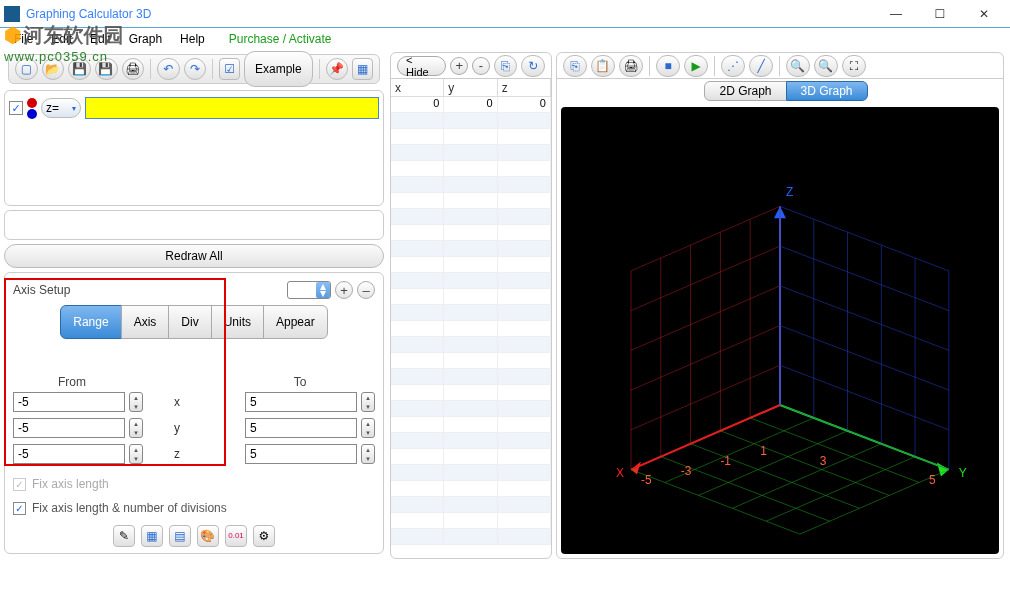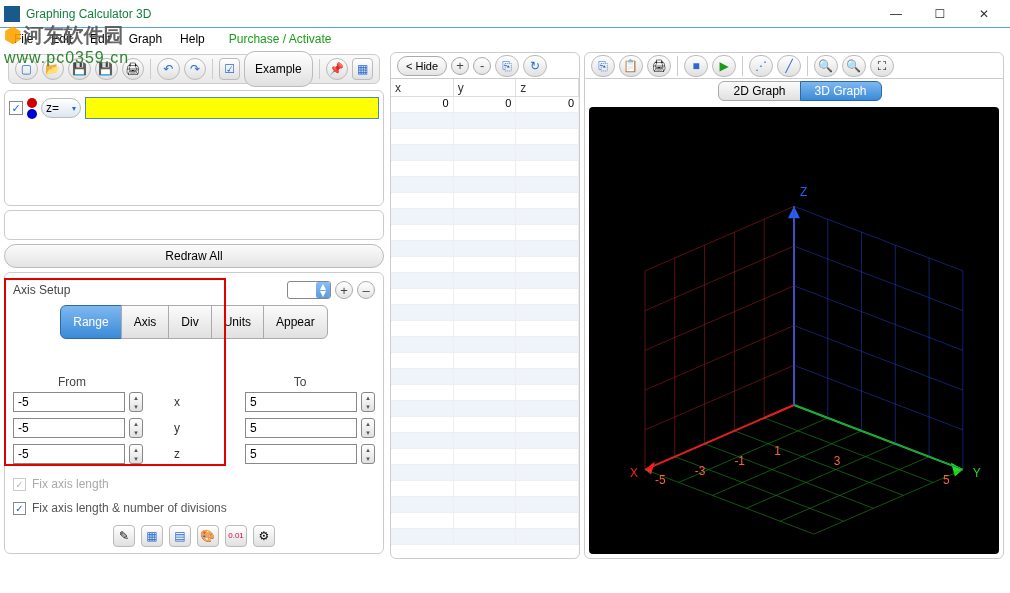--- a/index.html
+++ b/index.html
@@ -1,45 +1,45 @@
 <!DOCTYPE html>
 <html><head>
 <meta charset="utf-8">
 <style>
 * { box-sizing: border-box; margin: 0; padding: 0; font-family: "Segoe UI", Tahoma, sans-serif; font-size: 12px; }
 body { background: #fff; width: 1010px; height: 593px; overflow: hidden; position: relative; }
 
 
 .titlebar { height: 28px; background: #fff; border-bottom: 1px solid #5aa7d6; display: flex; align-items: center; padding: 0 4px; }
 .titlebar .app-icon { width: 16px; height: 16px; background: #1a5a8a; margin-right: 6px; }
-.titlebar .title { flex: 1; color: #15803d; }
+.titlebar .title { flex: 1; color: #3b82f6; }
 .titlebar .win-btn { width: 44px; height: 26px; display: flex; align-items: center; justify-content: center; color: #333; }
 
 
 .watermark { position: absolute; left: 4px; top: 22px; z-index: 50; opacity: 0.9; pointer-events: none; }
 .watermark .logo { font-size: 20px; font-weight: bold; color: #ffa500; }
 .watermark .cn { font-size: 20px; font-weight: bold; color: #555; margin-left: 2px; }
-.watermark .url { font-size: 16px; color: #1a7a1a; letter-spacing: 1px; display: block; }
+.watermark .url { font-size: 13px; color: #1a7a1a; letter-spacing: 1px; display: block; }
 
 
 .menubar { height: 22px; display: flex; align-items: center; padding: 0 6px; gap: 2px; }
 .menubar .menu-item { padding: 2px 8px; cursor: default; }
 .menubar .purchase { color: #1a9e1a; margin-left: 6px; }
 
 
 .toolbar { height: 30px; background: linear-gradient(#fafafa,#e8e8e8); border: 1px solid #ccc; border-radius: 6px; margin: 2px 4px; display: flex; align-items: center; padding: 0 6px; gap: 4px; }
 .tb-btn { width: 22px; height: 22px; border: 1px solid #bbb; border-radius: 4px; background: linear-gradient(#fff,#e0e0e0); display: flex; align-items: center; justify-content: center; }
 .tb-btn.oval { border-radius: 11px; width: 24px; }
 .tb-sep { width: 1px; height: 20px; background: #ccc; margin: 0 2px; }
 .example-btn { height: 36px; border: 1px solid #bbb; border-radius: 11px; background: linear-gradient(#fff,#e0e0e0); padding: 0 10px; display: flex; align-items: center; }
 
 
 .cols { display: flex; height: calc(100% - 82px); }
 .col-left { width: 388px; display: flex; flex-direction: column; padding: 2px 4px; gap: 4px; }
-.col-mid { width: 190px; border: 1px solid #ccc; border-radius: 6px; margin: 2px; display: flex; flex-direction: column; background: #fff; }
+.col-mid { width: 162px; border: 1px solid #ccc; border-radius: 6px; margin: 2px; display: flex; flex-direction: column; background: #fff; }
 .col-right { flex: 1; border: 1px solid #ccc; border-radius: 6px; margin: 2px 6px 2px 2px; display: flex; flex-direction: column; background: #fff; }
 
 
 .formula-row { display: flex; align-items: center; gap: 4px; height: 26px; }
 .formula-row .chk { width: 14px; height: 14px; border: 1px solid #888; background: #fff; display: flex; align-items: center; justify-content: center; }
 .formula-row .chk.checked::after { content: "✓"; color: #1a5aff; font-size: 11px; }
 .formula-row .color-sw { width: 10px; height: 10px; border-radius: 50%; }
 .z-dropdown { width: 40px; height: 20px; border: 1px solid #bbb; border-radius: 10px; background: linear-gradient(#fff,#dde6f0); font-size: 11px; display: flex; align-items: center; padding: 0 4px; }
 .formula-input { flex: 1; height: 22px; background: #ffff00; border: 1px solid #4a8ac4; }
 .formula-pane { border: 1px solid #ccc; border-radius: 6px; padding: 4px; }

